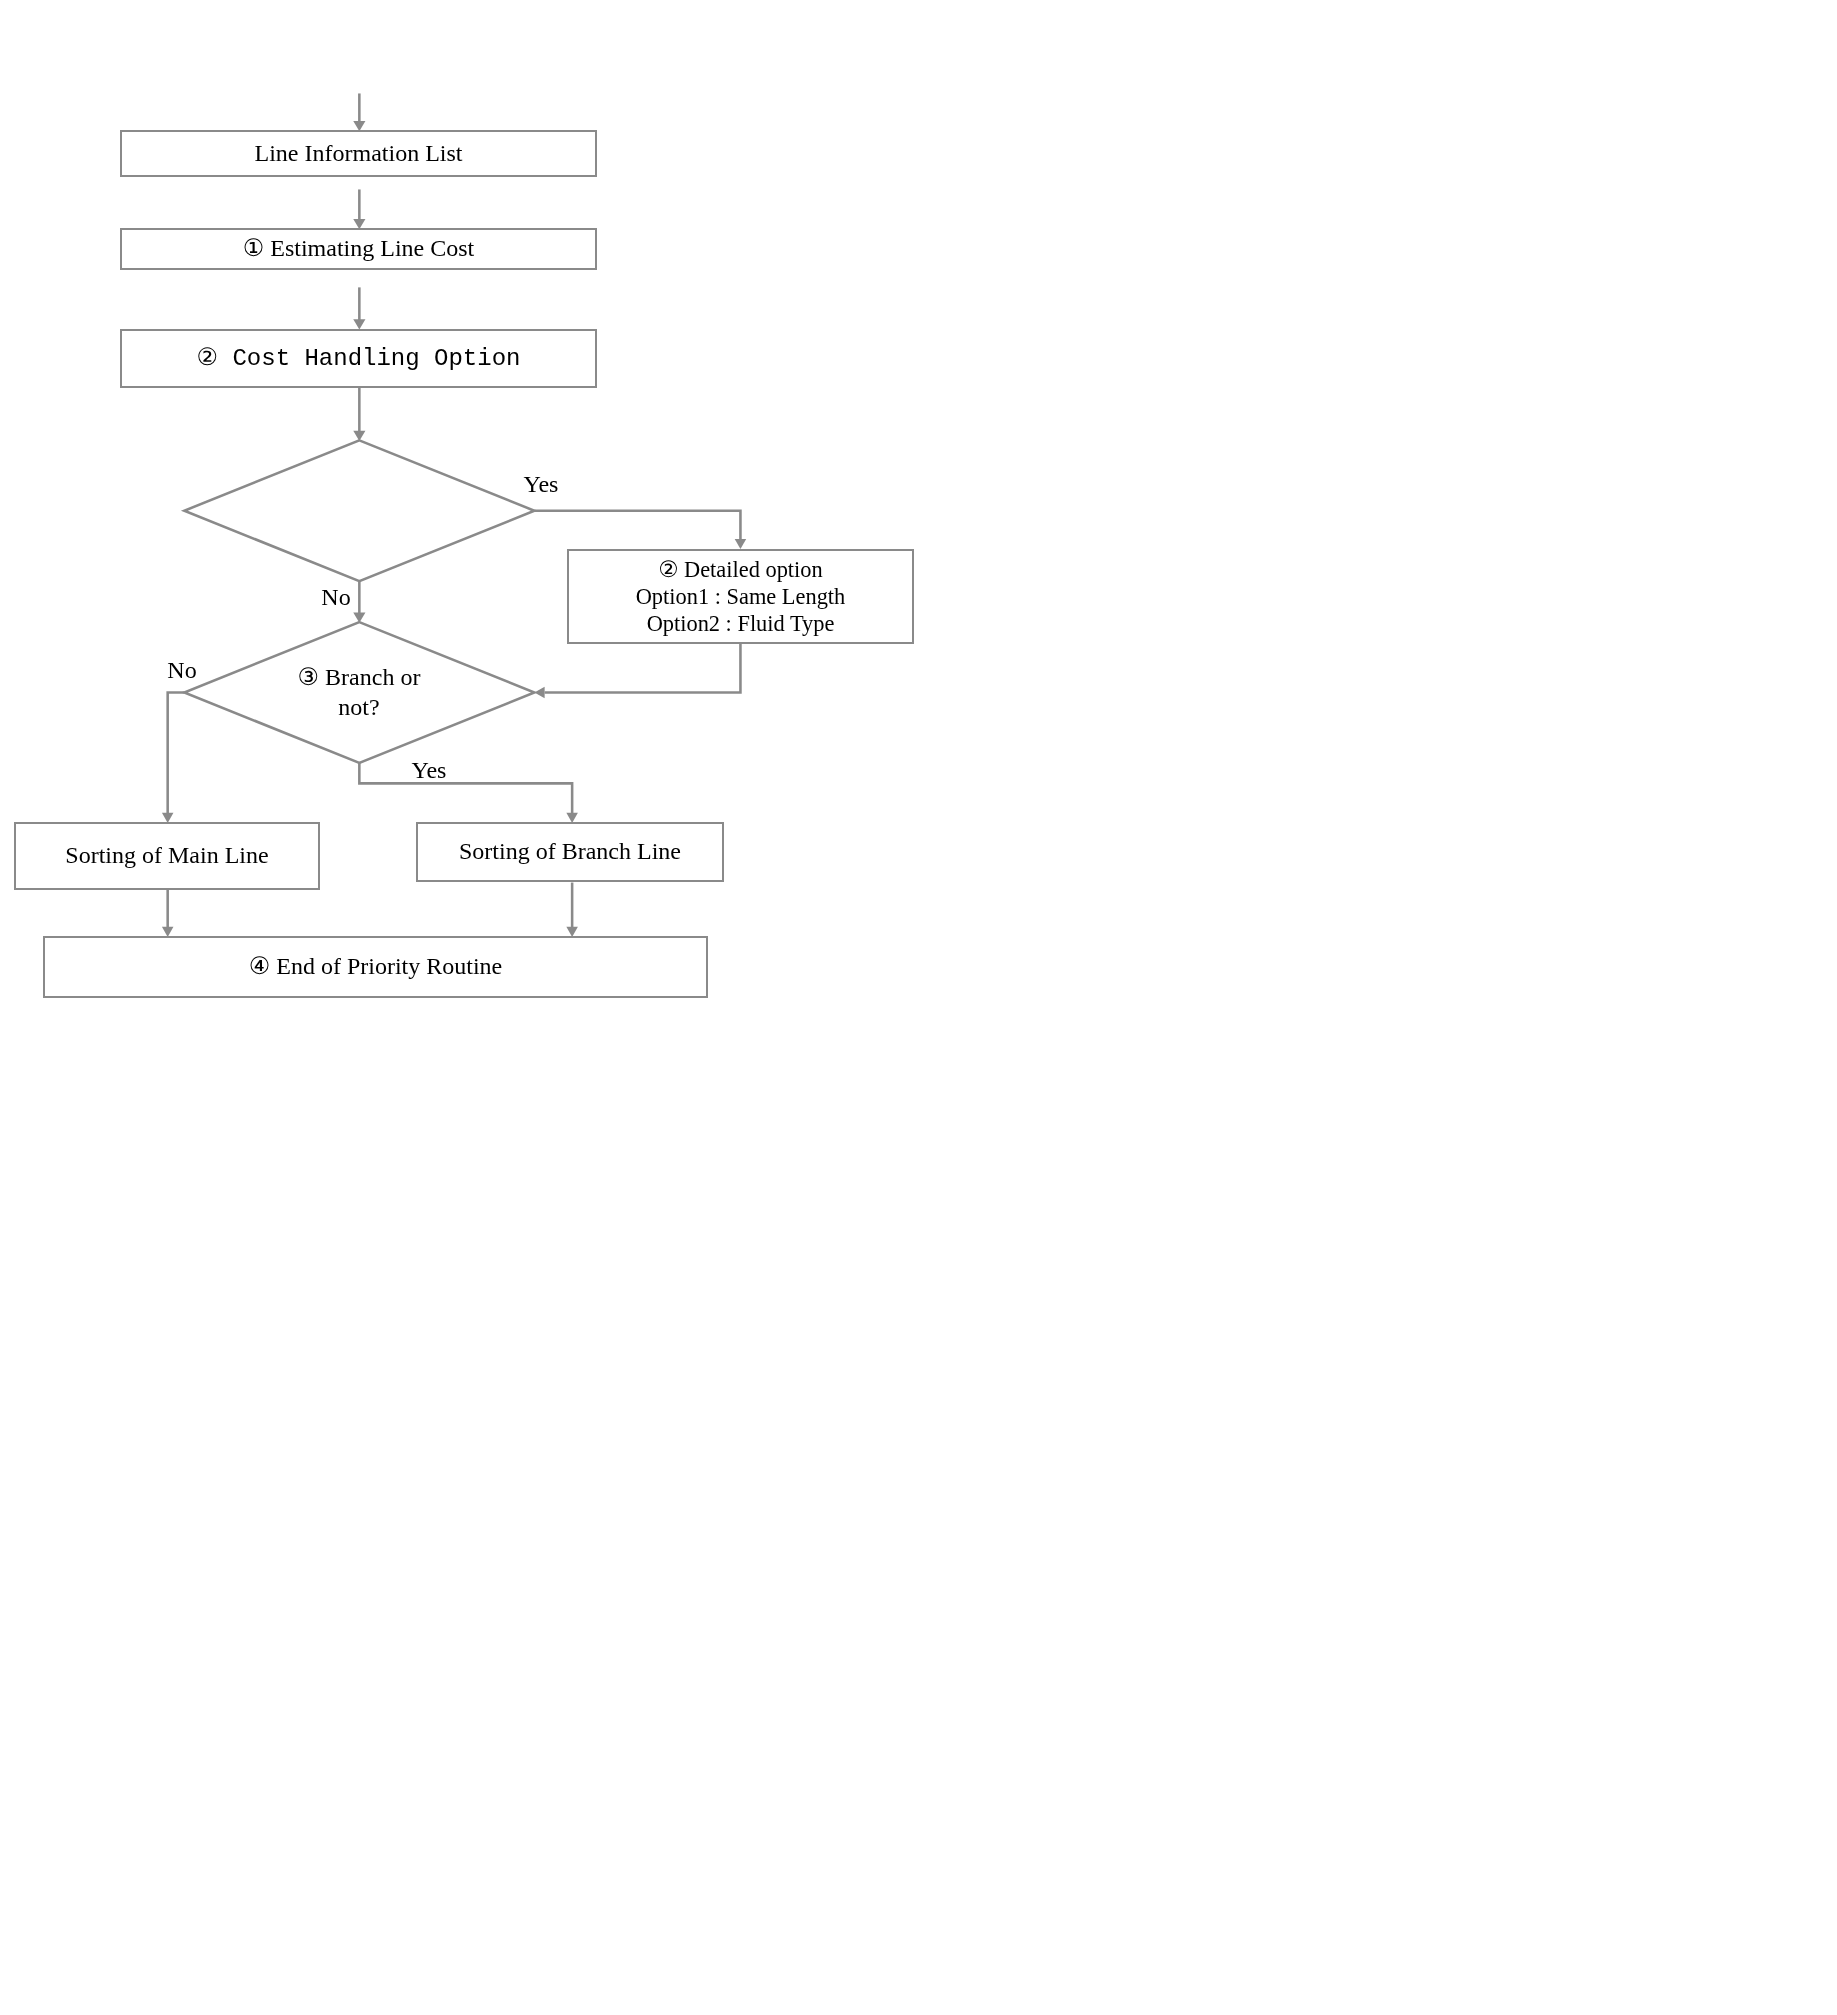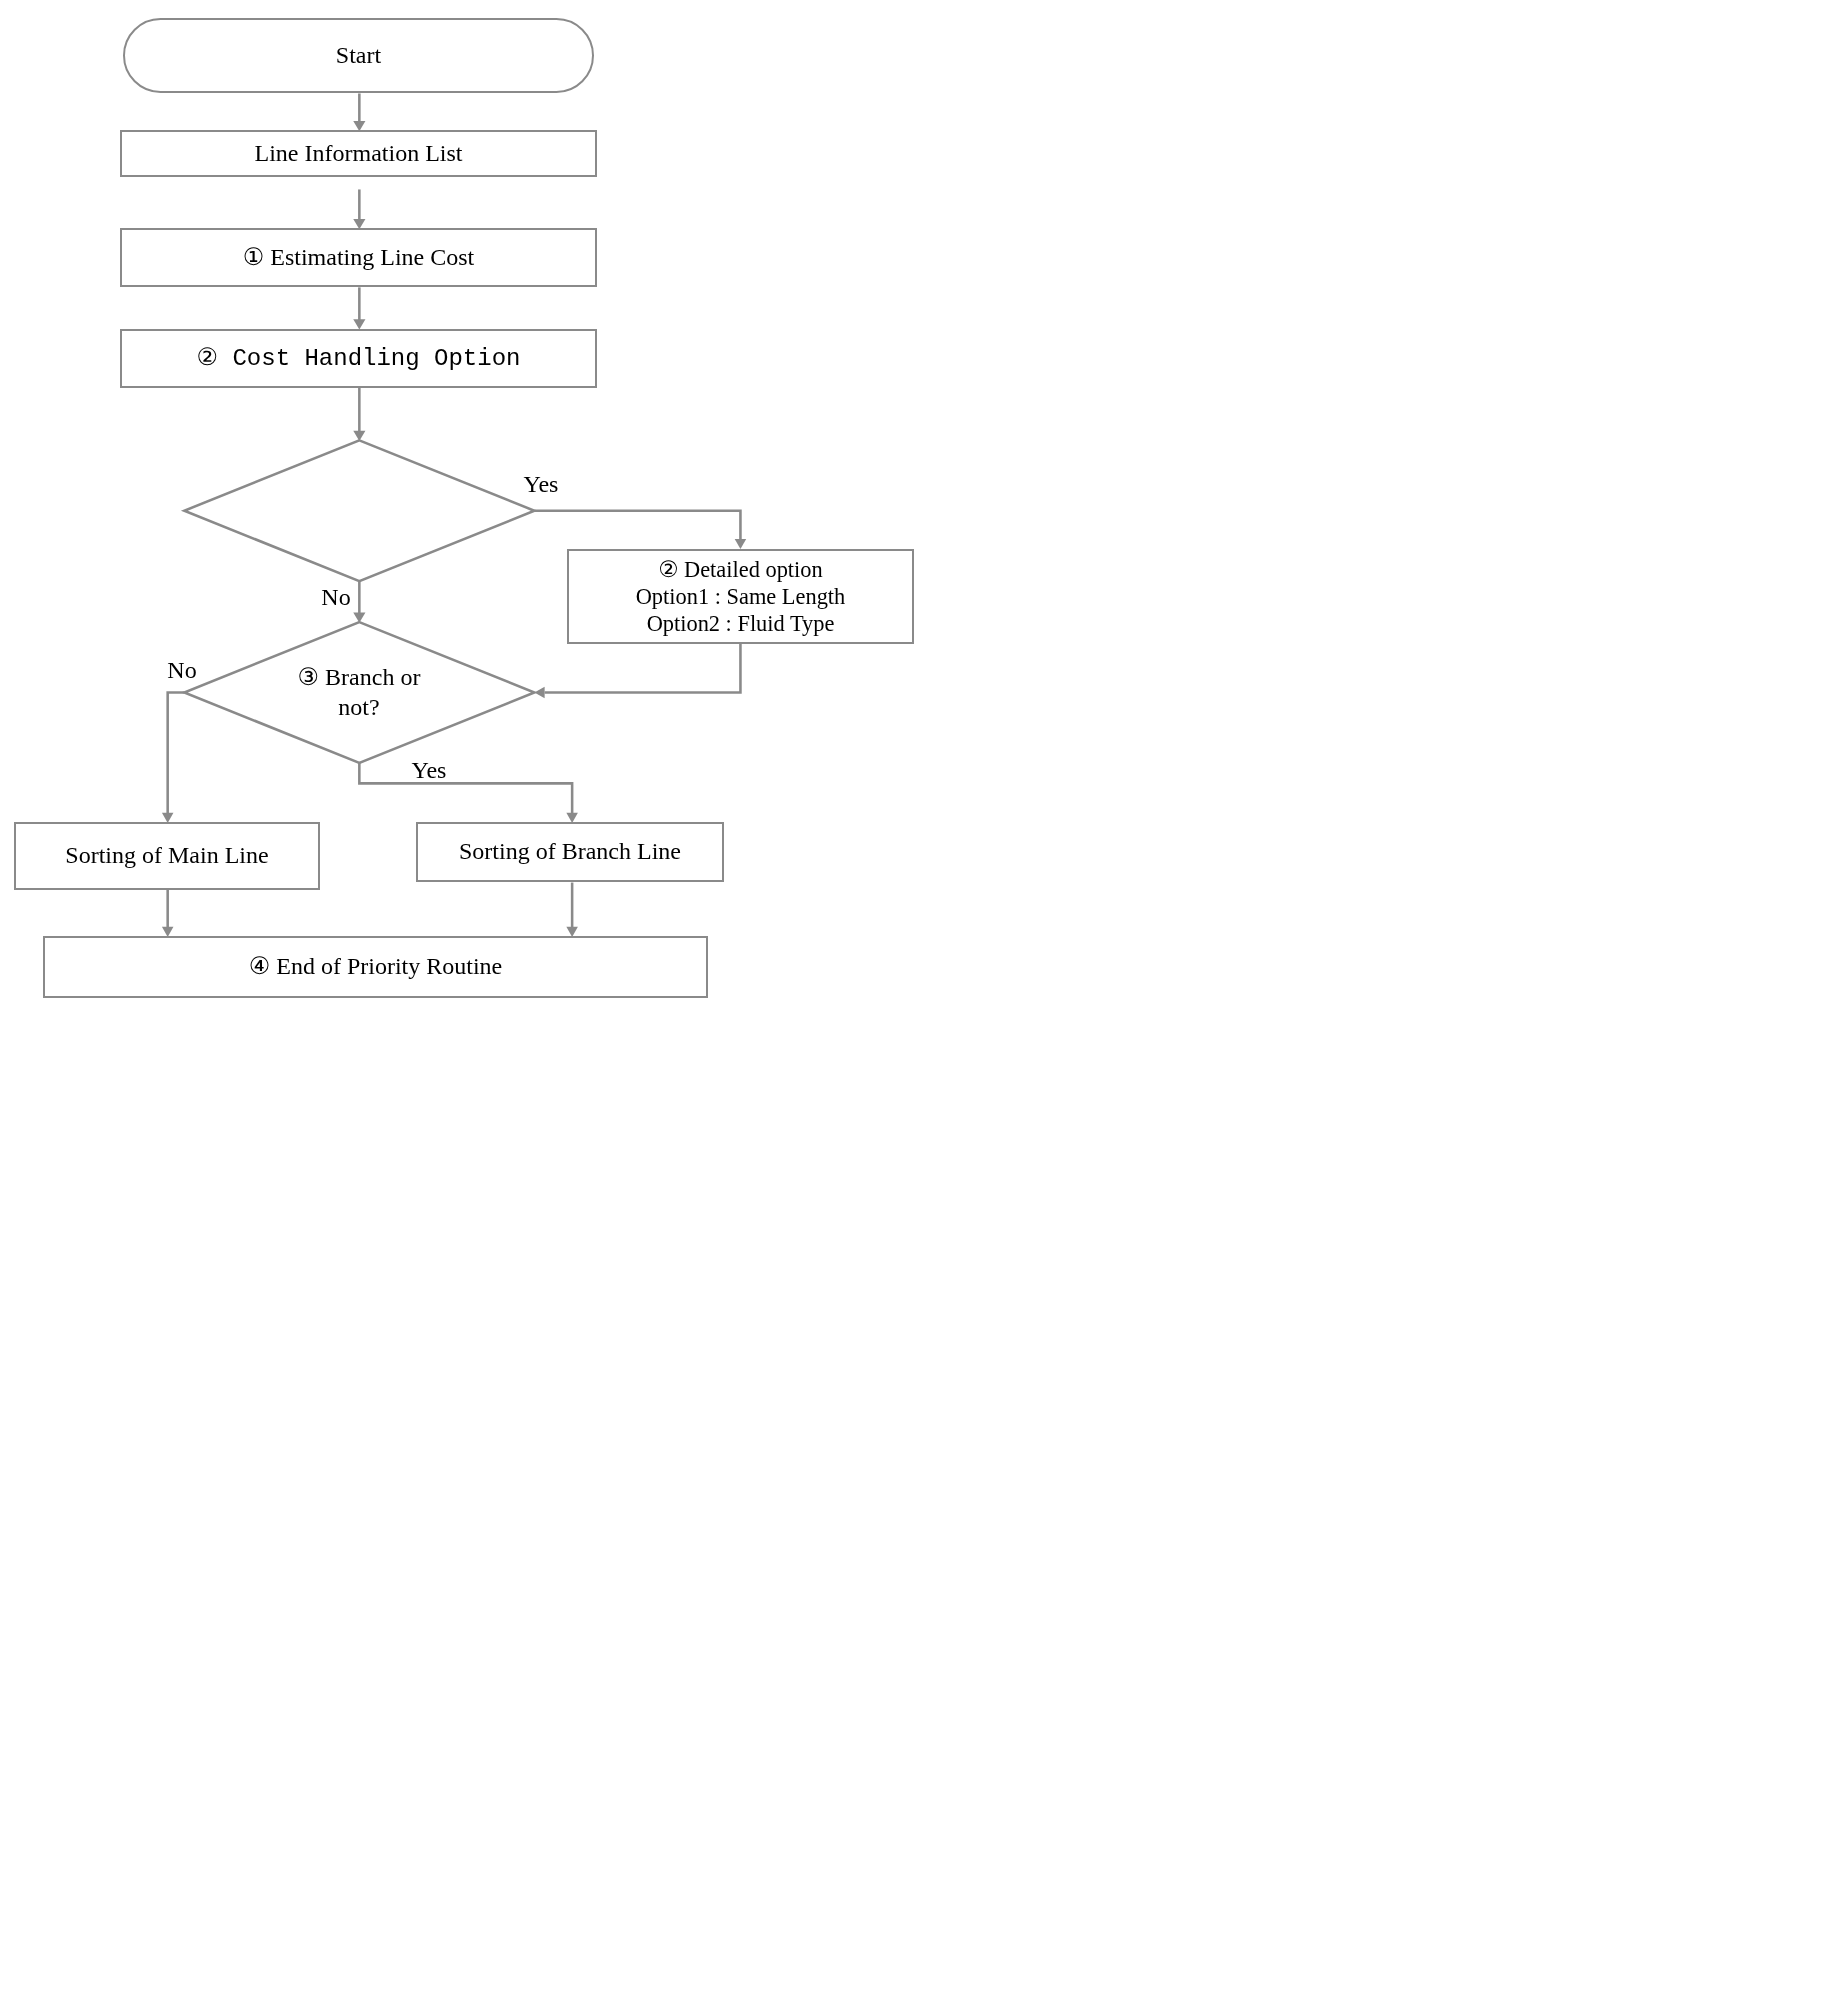--- a/index.html
+++ b/index.html
@@ -66,29 +66,26 @@
     <polygon class="arrowhead" points="552,673 571,673 561.5,689"></polygon>
     <polygon class="arrowhead" points="1148,842 1166,842 1157,858"></polygon>
     <polygon class="arrowhead" points="552,957 571,957 561.5,973"></polygon>
     <polygon class="arrowhead" points="851,1073 851,1091 835,1082"></polygon>
     <polygon class="arrowhead" points="253,1270 271,1270 262,1286"></polygon>
     <polygon class="arrowhead" points="885,1270 903,1270 894,1286"></polygon>
     <polygon class="arrowhead" points="253,1448 271,1448 262,1464"></polygon>
     <polygon class="arrowhead" points="885,1448 903,1448 894,1464"></polygon>
   </svg>
 
-  <div class="node term" style="left:123px;top:18px;width:471px;height:75px;">
-    <span>Start</span>
-  </div>
 
   <div class="node" style="left:120px;top:130px;width:477px;height:47px;">
     <span>Line Information List</span>
   </div>
 
-  <div class="node" style="left:120px;top:228px;width:477px;height:59px;">
+  <div class="node" style="left:120px;top:228px;width:477px;height:42px;">
     <span>① Estimating Line Cost</span>
   </div>
 
   <div class="node" style="left:120px;top:329px;width:477px;height:59px;font-family:Liberation Mono, monospace;">
     <span>② Cost Handling Option</span>
   </div>
 
   <div class="node" style="left:567px;top:549px;width:347px;height:95px;font-size:22.4px;">
     <span>② Detailed option</span>
     <span>Option1 : Same Length</span>

